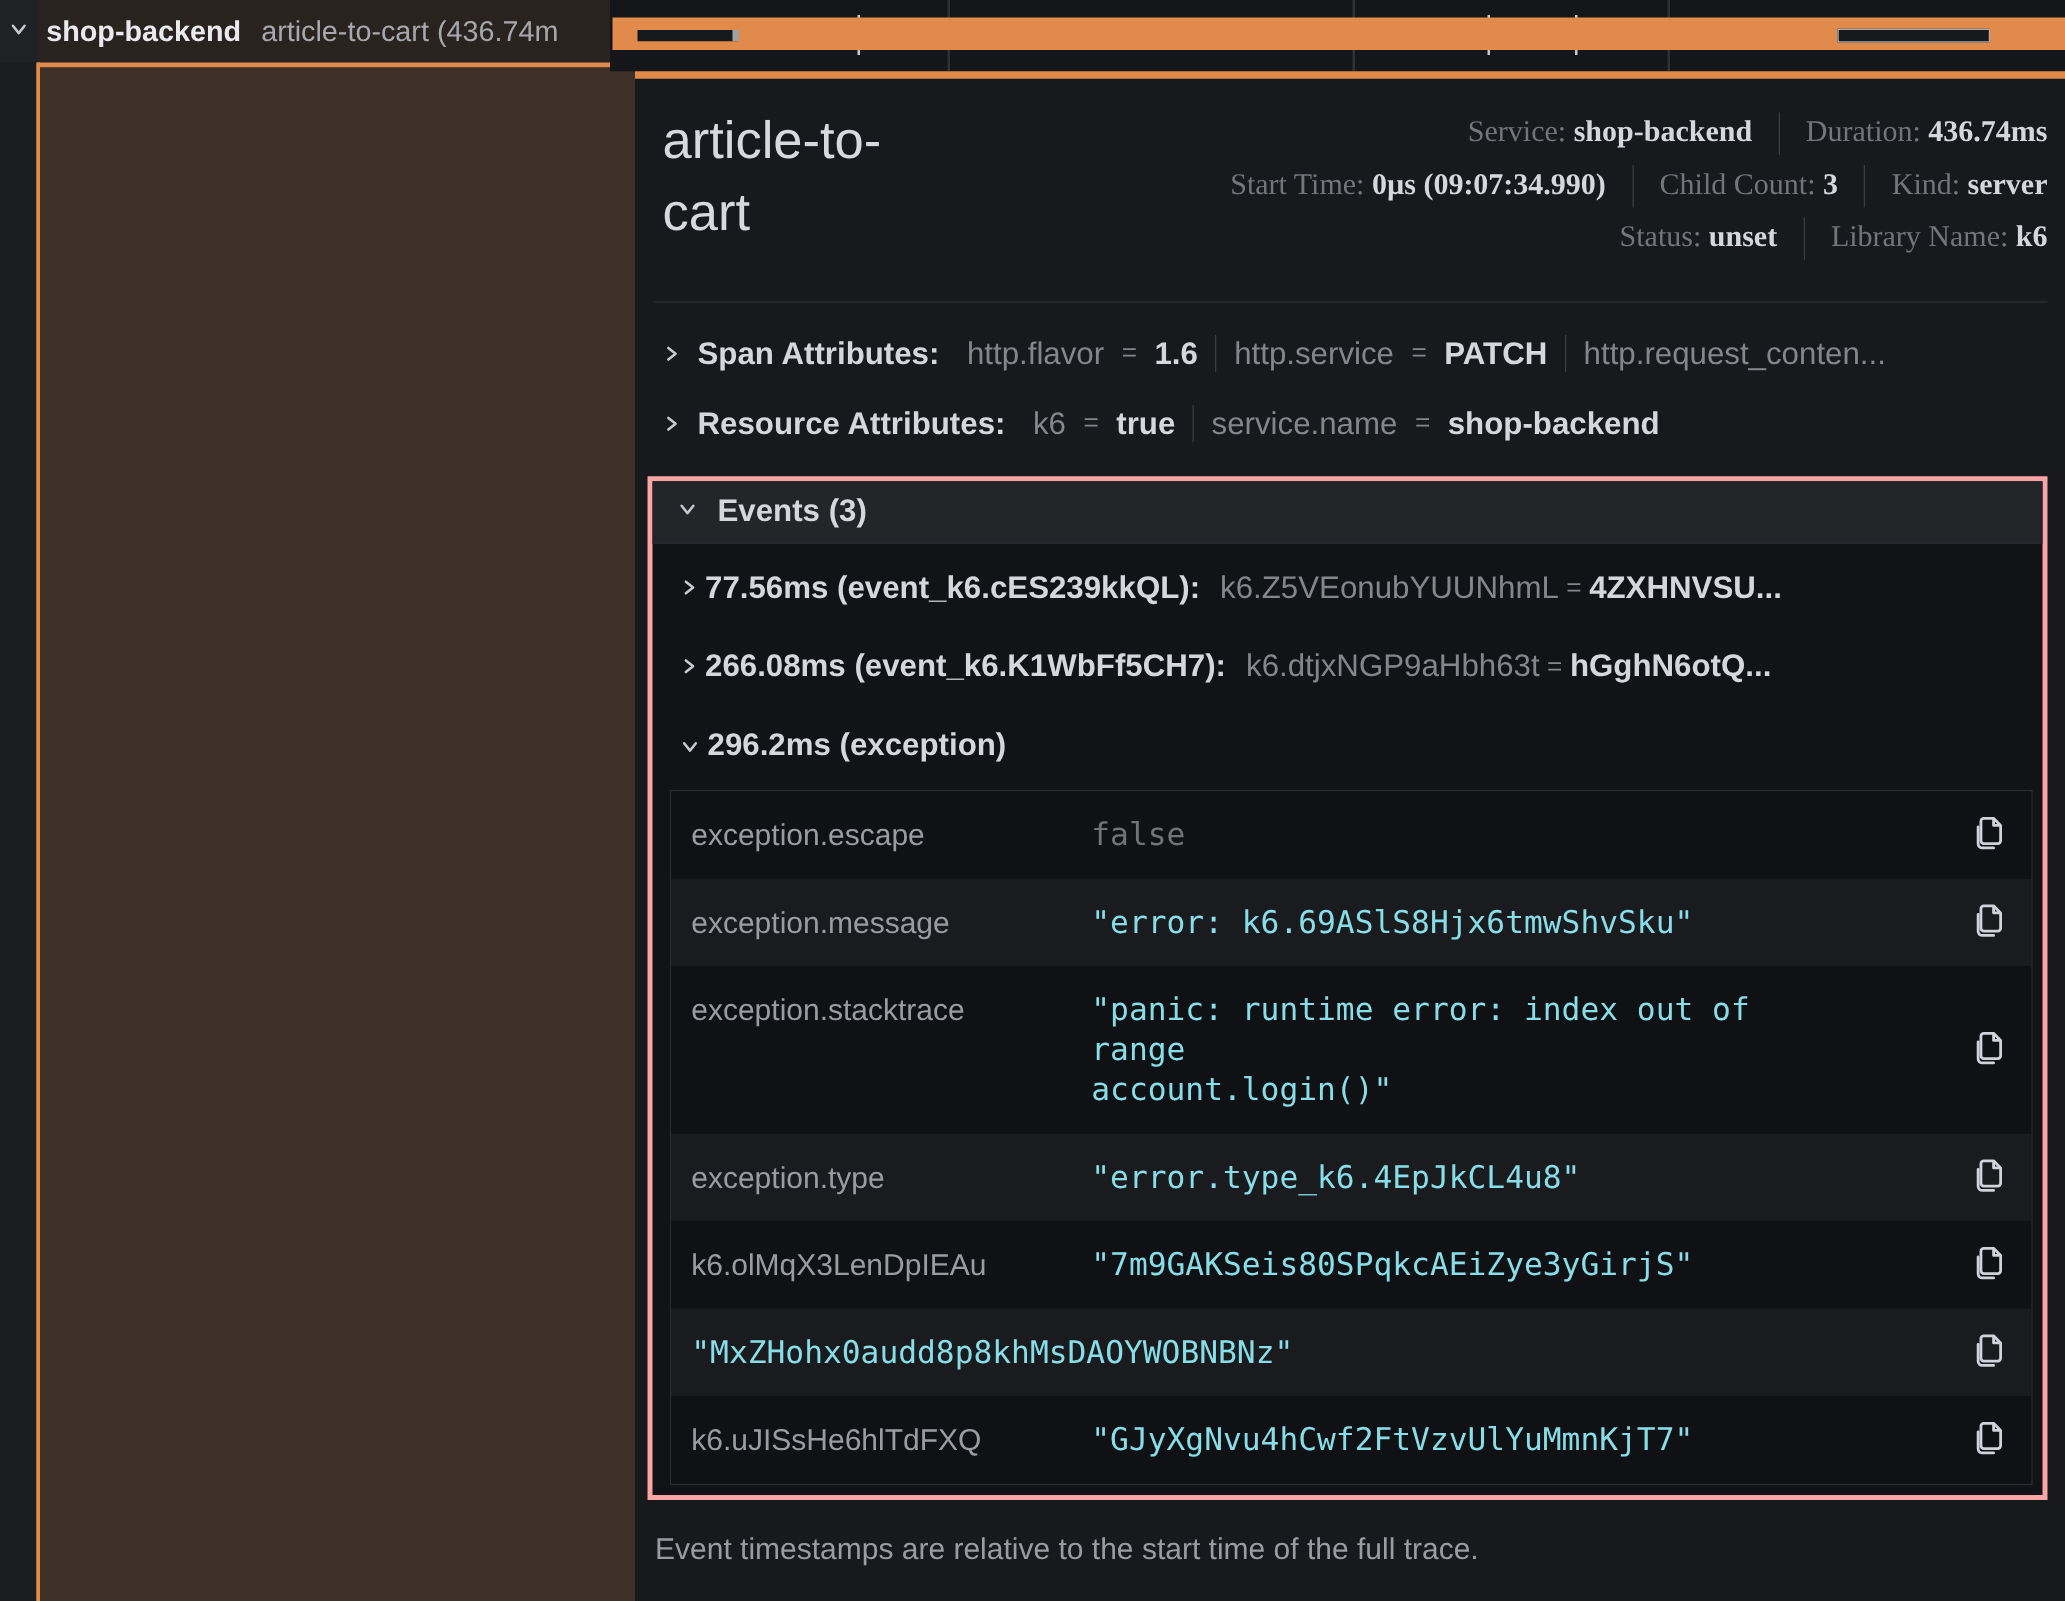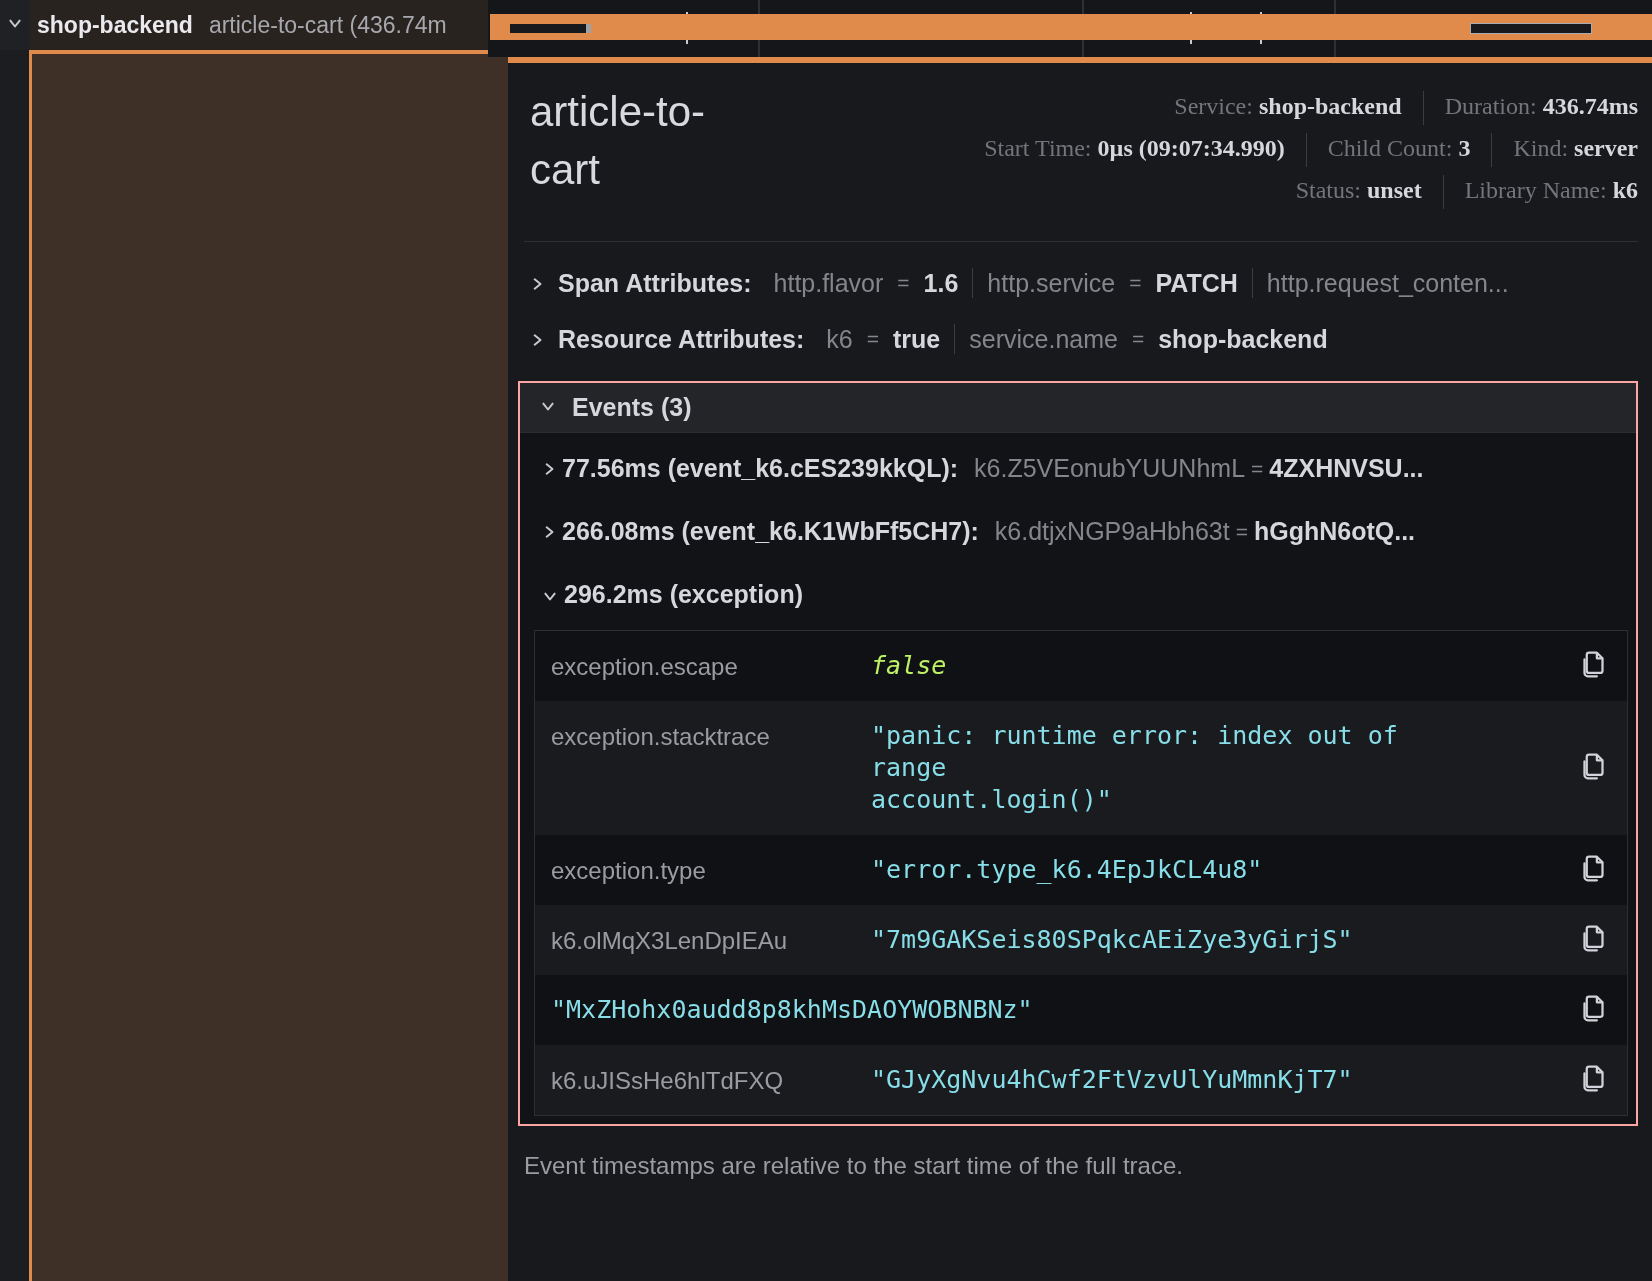--- a/index.html
+++ b/index.html
@@ -46,37 +46,37 @@
           vertical-align:middle; margin:0 15px; }
   .hdivider { border-top:1px solid #2E3034; margin:30px 14px 0 16px; }
 
   .attr-row { display:flex; align-items:center; gap:14px; margin:26px 0 0 22px;
               font-size:25px; white-space:nowrap; overflow:hidden; }
   .attr-label { font-weight:bold; color:#D6D7DD; margin-right:8px; }
   .akey { color:#85868C; } .aeq { color:#85868C; font-size:21px; }
   .aval { color:#D6D7DD; font-weight:bold; }
   .asep { width:1px; height:30px; background:#3B3D42; flex:0 0 1px; }
 
-  .events-box { margin:27px 14px 0 10px; border:2px solid #fca5a5; background:#121317; }
+  .events-box { margin:27px 14px 0 10px; border:4px solid #fca5a5; background:#121317; }
   .ev-header { height:50px; background:#232529; border-bottom:1px solid #2B2D32;
                display:flex; align-items:center; gap:16px; padding-left:20px; }
   .ev-title { font-size:25px; font-weight:bold; color:#D6D7DD; }
   .ev-body { padding:4px 6px 8px 6px; }
   .ev-row { display:flex; align-items:center; gap:6px; padding:17px 6px 17px 16px;
             font-size:25px; white-space:nowrap; overflow:hidden; }
   .ev-label { font-weight:bold; color:#D6D7DD; margin-right:10px; }
 
   .extable { margin:4px 2px 0 8px; border:1px solid #2C2E33; }
   .exrow { display:flex; align-items:flex-start; padding:19px 16px; }
   .exrow:nth-child(odd) { background:#0F1114; }
   .exrow:nth-child(even) { background:#191B1F; }
   .exkey { width:320px; flex:0 0 320px; font-size:24px; color:#9B9CA2; padding-top:3px; }
   .exval { width:600px; font-family:"DejaVu Sans Mono", monospace; font-size:25px;
            line-height:32px; color:#88DEE8; white-space:pre-wrap; word-break:break-word; }
-  .exval.red { color:#bef264;font-style:italic; }
+  .exval.red { color:#737373; }
   .copy-btn { margin-left:auto; align-self:center; background:none; border:none;
               cursor:pointer; padding:0 4px; }
   .footer { margin:26px 0 0 16px; font-size:24px; color:#9B9CA2; }
 
   .chev { flex:0 0 auto; display:inline-block; }
 </style>
 </head>
 <body>
 
 <div class="stage">
@@ -229,20 +229,31 @@
             <div class="exval red">false</div>
             <button class="copy-btn"><span>
   <svg width="27" height="29" viewBox="0 0 24 25">
                     <path d="M8 2 h7 l5 5 v11 a2 2 0 0 1 -2 2 h-10 a2 2 0 0 1 -2 -2 v-14 a2 2 0 0 1 2 -2 z" fill="none" stroke="#D2D3DA" stroke-width="2" stroke-linejoin="round"></path>
                     <path d="M15 2 v5 h5" fill="none" stroke="#D2D3DA" stroke-width="2" stroke-linejoin="round"></path>
                     <path d="M4 8 v12 a3 3 0 0 0 3 3 h8" fill="none" stroke="#D2D3DA" stroke-width="2" stroke-linecap="round"></path>
                   </svg>
 </span></button>
           </div>
           <div class="exrow">
+            <div class="exkey">exception.message</div>
+            <div class="exval">"error: k6.69ASlS8Hjx6tmwShvSku"</div>
+            <button class="copy-btn"><span>
+  <svg width="27" height="29" viewBox="0 0 24 25">
+                    <path d="M8 2 h7 l5 5 v11 a2 2 0 0 1 -2 2 h-10 a2 2 0 0 1 -2 -2 v-14 a2 2 0 0 1 2 -2 z" fill="none" stroke="#D2D3DA" stroke-width="2" stroke-linejoin="round"></path>
+                    <path d="M15 2 v5 h5" fill="none" stroke="#D2D3DA" stroke-width="2" stroke-linejoin="round"></path>
+                    <path d="M4 8 v12 a3 3 0 0 0 3 3 h8" fill="none" stroke="#D2D3DA" stroke-width="2" stroke-linecap="round"></path>
+                  </svg>
+</span></button>
+          </div>
+          <div class="exrow">
             <div class="exkey">exception.stacktrace</div>
             <div class="exval">"panic: runtime error: index out of range
 account.login()"</div>
             <button class="copy-btn"><span>
   <svg width="27" height="29" viewBox="0 0 24 25">
                     <path d="M8 2 h7 l5 5 v11 a2 2 0 0 1 -2 2 h-10 a2 2 0 0 1 -2 -2 v-14 a2 2 0 0 1 2 -2 z" fill="none" stroke="#D2D3DA" stroke-width="2" stroke-linejoin="round"></path>
                     <path d="M15 2 v5 h5" fill="none" stroke="#D2D3DA" stroke-width="2" stroke-linejoin="round"></path>
                     <path d="M4 8 v12 a3 3 0 0 0 3 3 h8" fill="none" stroke="#D2D3DA" stroke-width="2" stroke-linecap="round"></path>
                   </svg>
 </span></button>

